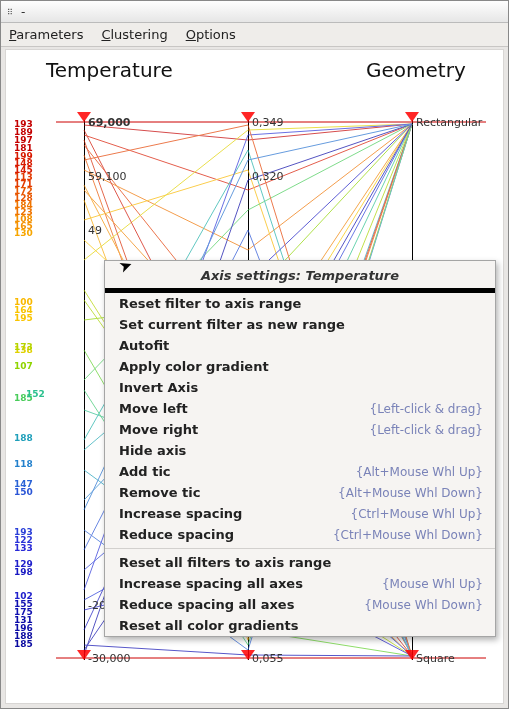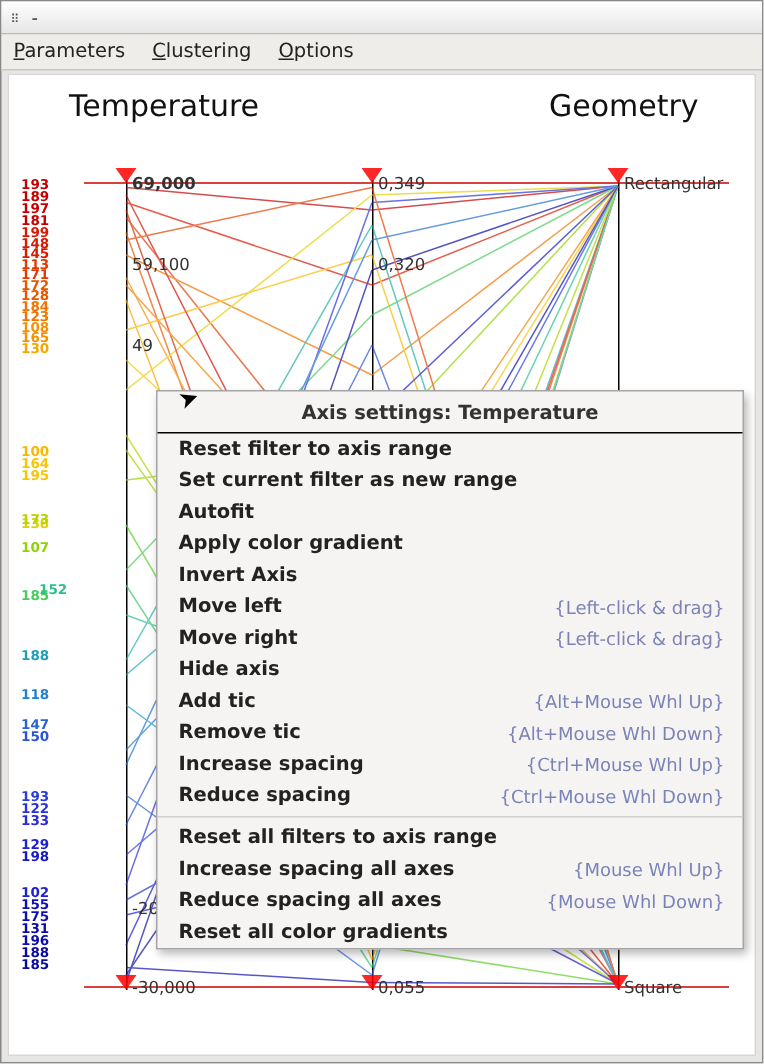--- a/index.html
+++ b/index.html
@@ -95,21 +95,22 @@
   background: #f6f4f2;
   border: 1px solid #a5a5a5;
   box-shadow: 2px 3px 6px rgba(0,0,0,0.3);
   font-size: 13px;
 }
 .cm-title {
   text-align: center;
   padding: 7px 0 5px 0;
   font-weight: bold;
   color: #333;
-  border-bottom: 1px solid #000000;
+  border-bottom: 5px solid #000000;
+  font-style: italic;
 }
 .cm-item {
   display: flex;
   justify-content: space-between;
   align-items: center;
   padding: 3px 12px 3px 14px;
   color: #222;
   font-weight: bold;
   cursor: pointer;
 }

